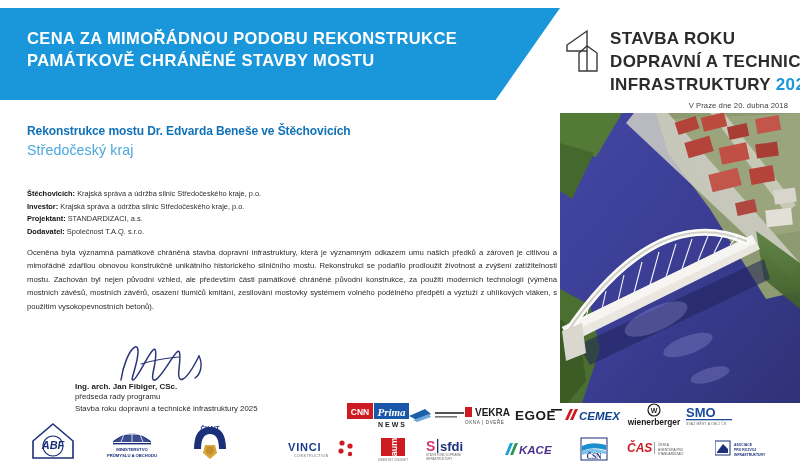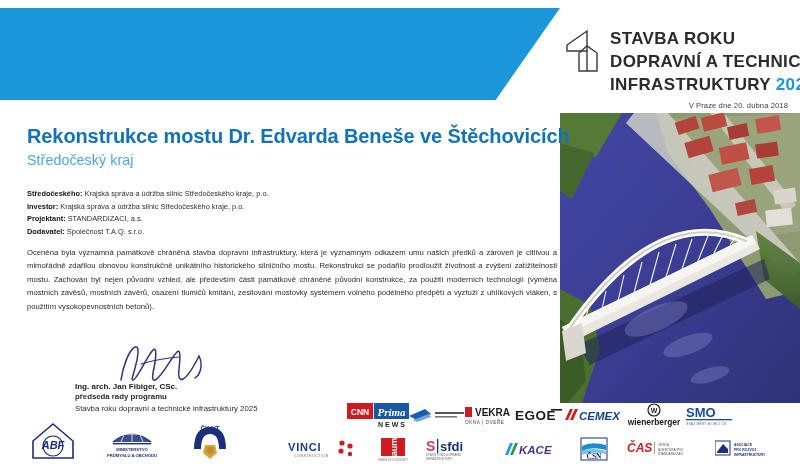--- a/index.html
+++ b/index.html
@@ -86,21 +86,21 @@
 
   
   .title-block {
     position: absolute;
     left: 27px; top: 124px;
     z-index: 4;
   }
   .project-title {
     color: #1172b8;
     font-weight: bold;
-    font-size: 20px;
+    font-size: 12px;
     letter-spacing: -0.1px;
     line-height: 1.2;
     white-space: nowrap;
   }
   .project-region {
     color: #4aa8dd;
     font-size: 14.2px;
     margin-top: 4px;
     letter-spacing: 0.1px;
   }
@@ -132,21 +132,21 @@
     position: absolute;
     left: 27px; top: 342px;
     z-index: 4;
     margin-left: 48px;
   }
   .sig-mark { width: 120px; height: 42px; display: block; margin-left: 32px; }
   .sig-name {
     font-size: 8px; font-weight: bold; color: #1a1a1a;
     margin-top: -2px;
   }
-  .sig-role { font-size: 7.8px; color: #2a2a2a; line-height: 1.5; font-weight: bold; }
+  .sig-role { font-size: 7.8px; color: #2a2a2a; line-height: 1.5; }
   .sig-prog { font-size: 7.8px; color: #2a2a2a; line-height: 1.5; }
 
   
   .partner-row {
     position: absolute;
     display: flex;
     align-items: center;
     z-index: 5;
   }
   .row-a { left: 292px; top: 402px; width: 500px; justify-content: center; }
@@ -158,20 +158,24 @@
     height: 26px;
   }
   .logo-cell svg { display: block; }
 </style>
 </head>
 <body>
 
 <div id="cert">
 
   <div class="banner"></div>
+  <div class="banner-text">
+    <div>CENA ZA MIMOŘÁDNOU PODOBU REKONSTRUKCE</div>
+    <div>PAMÁTKOVĚ CHRÁNĚNÉ STAVBY MOSTU</div>
+  </div>
 
   <div class="award-logo">
     <svg class="award-mark" viewBox="0 0 36 44">
       <path d="M2 16 L22 2 L22 22 L2 22 Z" fill="none" stroke="#3a3a3a" stroke-width="1.4"></path>
       <path d="M14 42 L14 24 L22 17 L32 24 L32 42 Z" fill="none" stroke="#3a3a3a" stroke-width="1.4"></path>
       <path d="M22 22 L22 42" fill="none" stroke="#3a3a3a" stroke-width="1.4"></path>
     </svg>
     <div class="award-lines">
       <div>STAVBA ROKU</div>
       <div>DOPRAVNÍ A TECHNICKÉ</div>
@@ -260,21 +264,21 @@
     </svg>
   </div>
 
   <div class="title-block">
     <div class="project-title">Rekonstrukce mostu Dr. Edvarda Beneše ve Štěchovicích</div>
     <div class="project-region">Středočeský kraj</div>
   </div>
 
   <div class="party-list">
     <div class="row">
-      <span class="lbl">Středočeského:</span>
+      <span class="lbl">Štěchovicích:</span>
       <span>Krajská správa a údržba silnic Středočeského kraje, p.o.</span>
     </div>
     <div class="row">
       <span class="lbl">Investor:</span>
       <span>Krajská správa a údržba silnic Středočeského kraje, p.o.</span>
     </div>
     <div class="row">
       <span class="lbl">Projektant:</span>
       <span>STANDARDIZACI, a.s.</span>
     </div>

